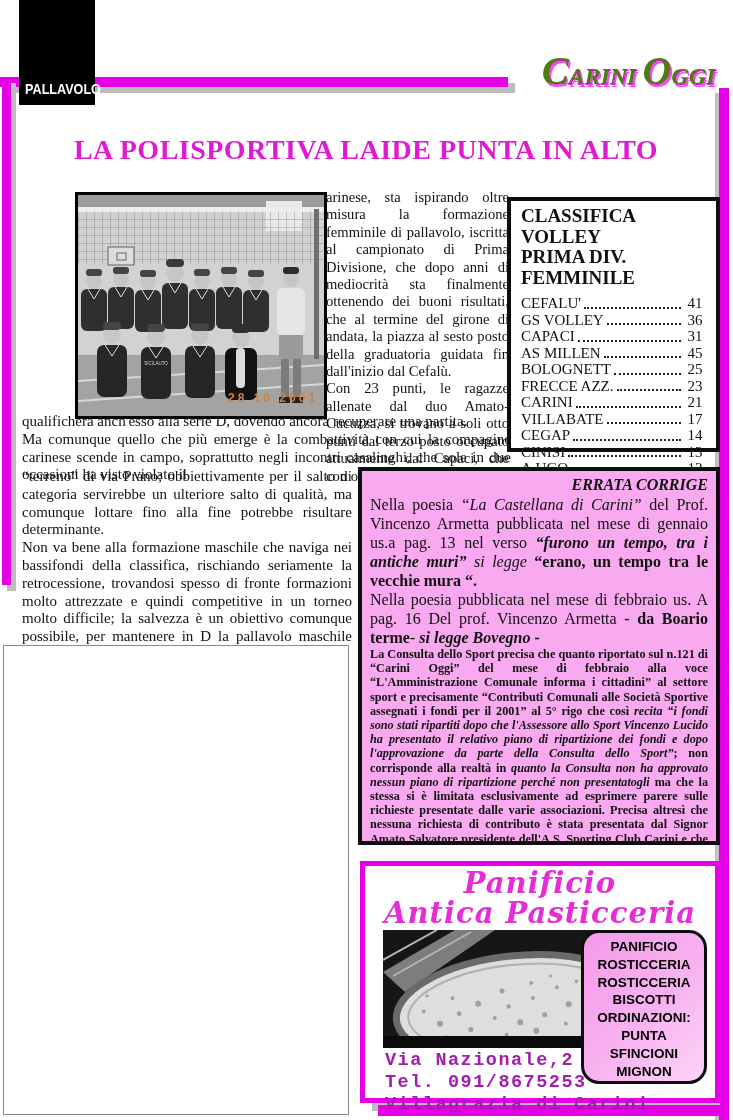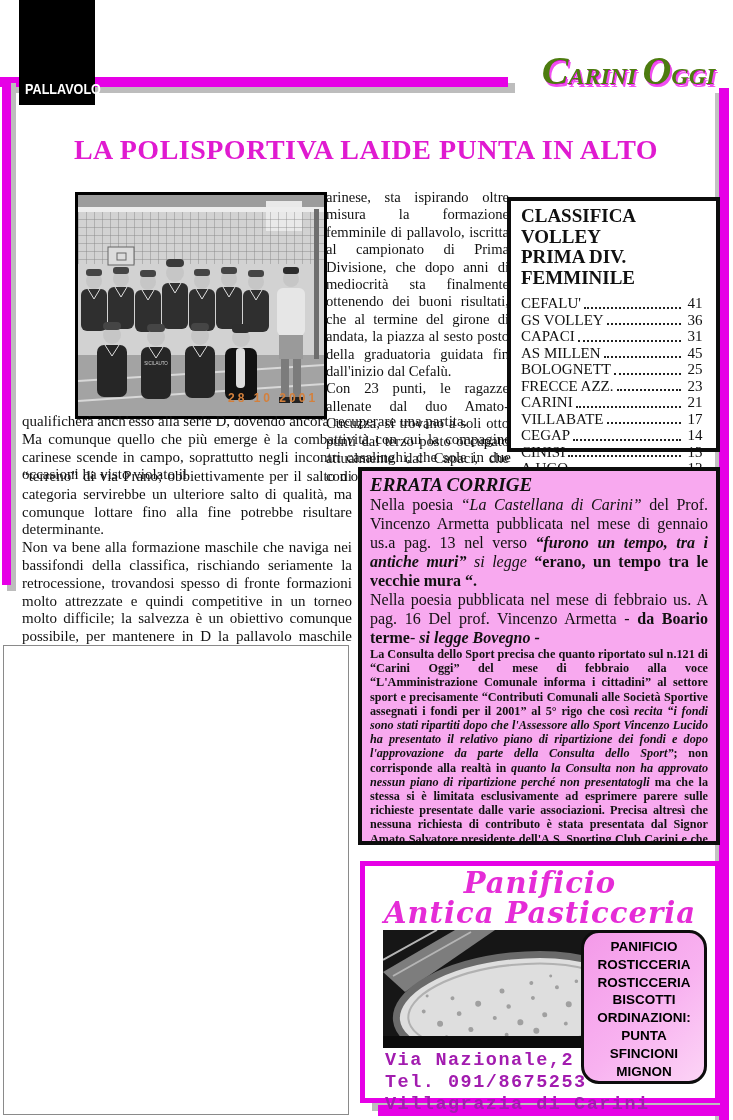--- a/index.html
+++ b/index.html
@@ -43,21 +43,21 @@
   #standings{position:absolute;left:507px;top:197px;width:213px;height:255px;border:4px solid #0d0d0d;
      background:#fff;box-sizing:border-box;padding:5px 10px 0 10px;}
   #standings .stitle{font-weight:bold;font-size:19px;line-height:20.5px;margin-bottom:7px;}
   .srow{display:flex;font-size:15px;line-height:16.5px;}
   .srow .lead{flex:1;border-bottom:2px dotted #222;margin:0 3px 3px 3px;}
   .srow .pts{width:22px;text-align:center;}
 
   
   #errata{position:absolute;left:358px;top:467px;width:362px;height:378px;border:4px solid #0d0d0d;
      background:#f8a9ef;box-sizing:border-box;padding:3px 8px;overflow:hidden;}
-  #errata .etitle{font-style:italic;font-weight:bold;font-size:19px;line-height:21px;}
+  #errata .etitle{font-style:italic;font-weight:bold;font-size:16px;line-height:21px;text-align:right;}
   #errata p{margin:0;text-align:justify;}
   .epar{font-size:16px;line-height:19px;}
   .epar-small{font-size:12.2px;line-height:14.2px;font-weight:bold;}
 
   
   #empty-box{position:absolute;left:3px;top:645px;width:344px;height:468px;border:1px solid #8a8a8a;background:#fff;}
 
   
   #ad{position:absolute;left:360px;top:861px;width:360px;height:242px;border:5px solid #e600e6;
       box-sizing:border-box;background:#fff;}

